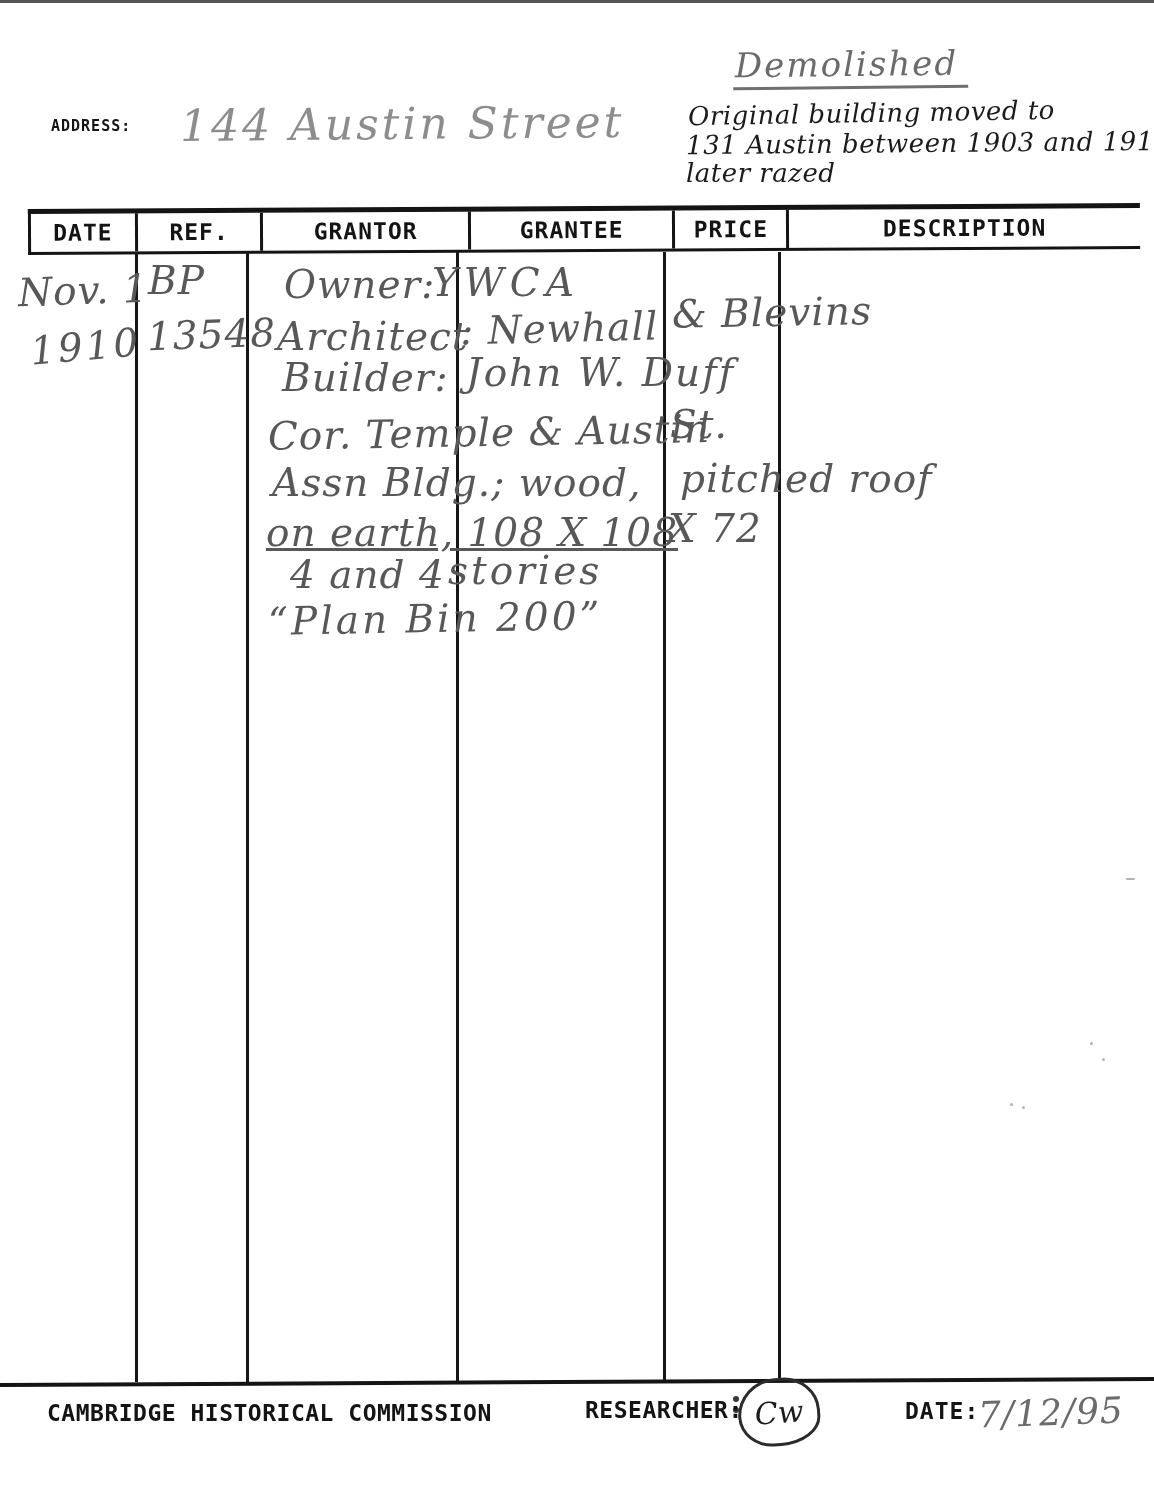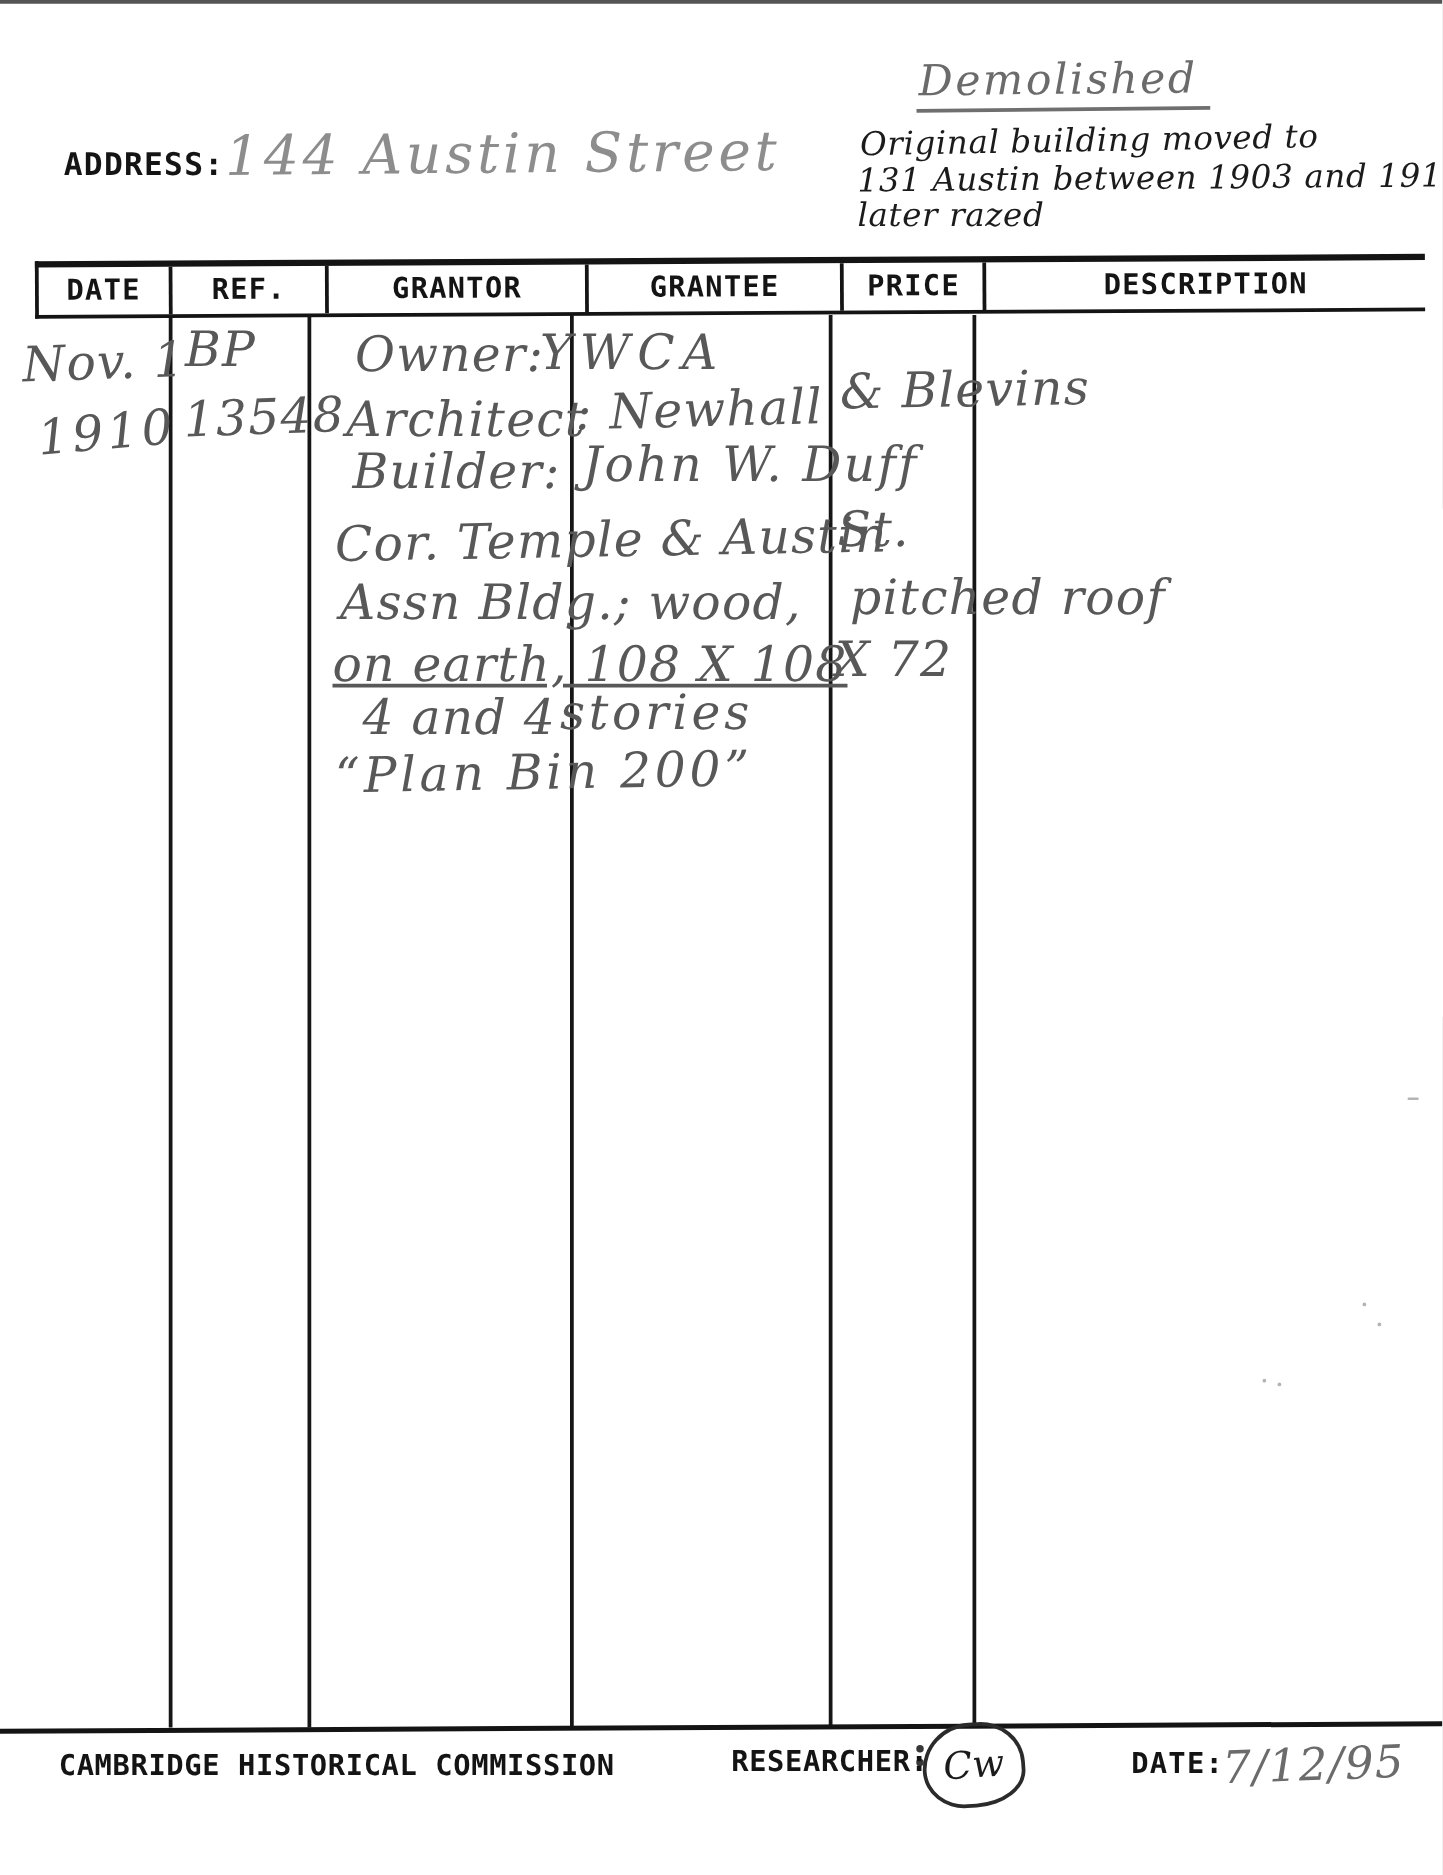--- a/index.html
+++ b/index.html
@@ -71,21 +71,21 @@
 </style>
 </head>
 <body>
 
 <div class="page">
 
   <div class="scan-edge-top"></div>
 
   <span class="abs hw pencil-mid status-note" style="left:733px;top:44px;">Demolished</span>
 
-  <span class="abs typed" style="left:51px;top:117px;font-size:25px;letter-spacing:1px;">ADDRESS:</span>
+  <span class="abs typed" style="left:51px;top:117px;font-size:15px;letter-spacing:1px;">ADDRESS:</span>
   <span class="abs hw pencil-light" style="left:180px;top:98px;font-size:44px;letter-spacing:3px;transform:rotate(-0.5deg);">144 Austin Street</span>
 
   <div>
     <span class="abs hw ink note-line" style="left:688px;top:98px;transform:rotate(-1deg);">Original building moved to</span>
     <span class="abs hw ink note-line" style="left:686px;top:128px;transform:rotate(-0.5deg);">131 Austin between 1903 and 1911;</span>
     <span class="abs hw ink note-line" style="left:686px;top:158px;">later razed</span>
   </div>
 
   <div class="hdr-box">
     <div class="hdr-cell typed" style="width:105px;">

